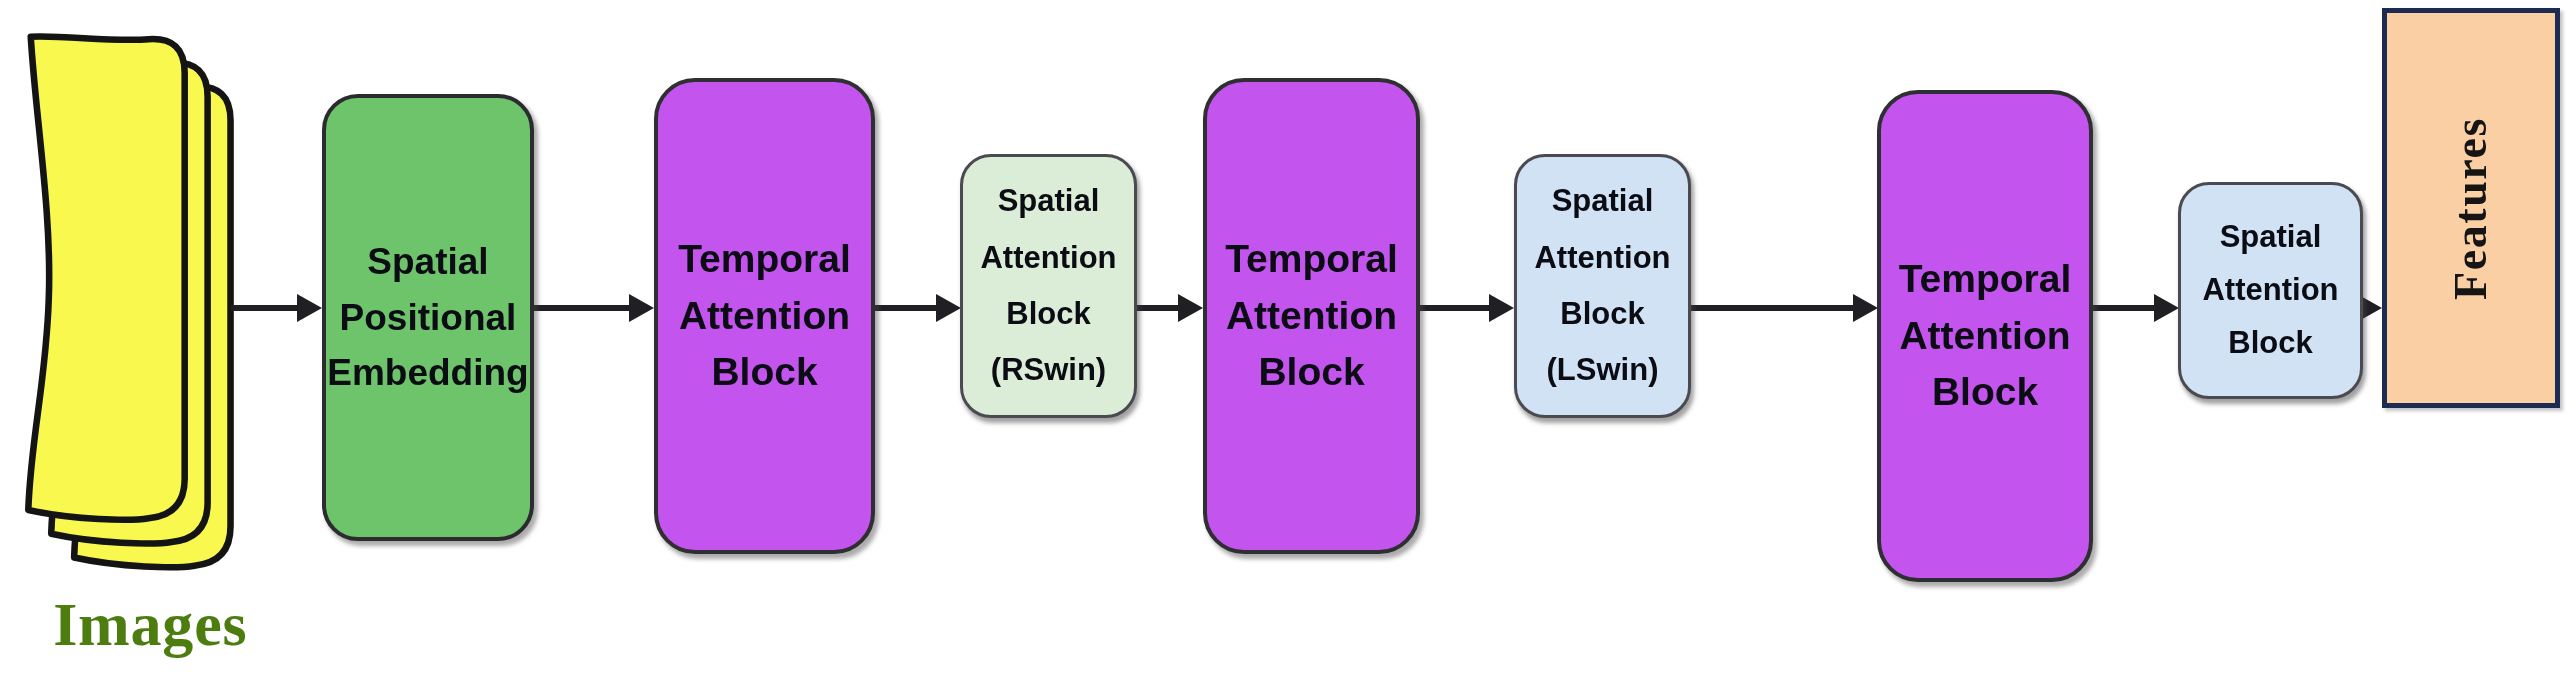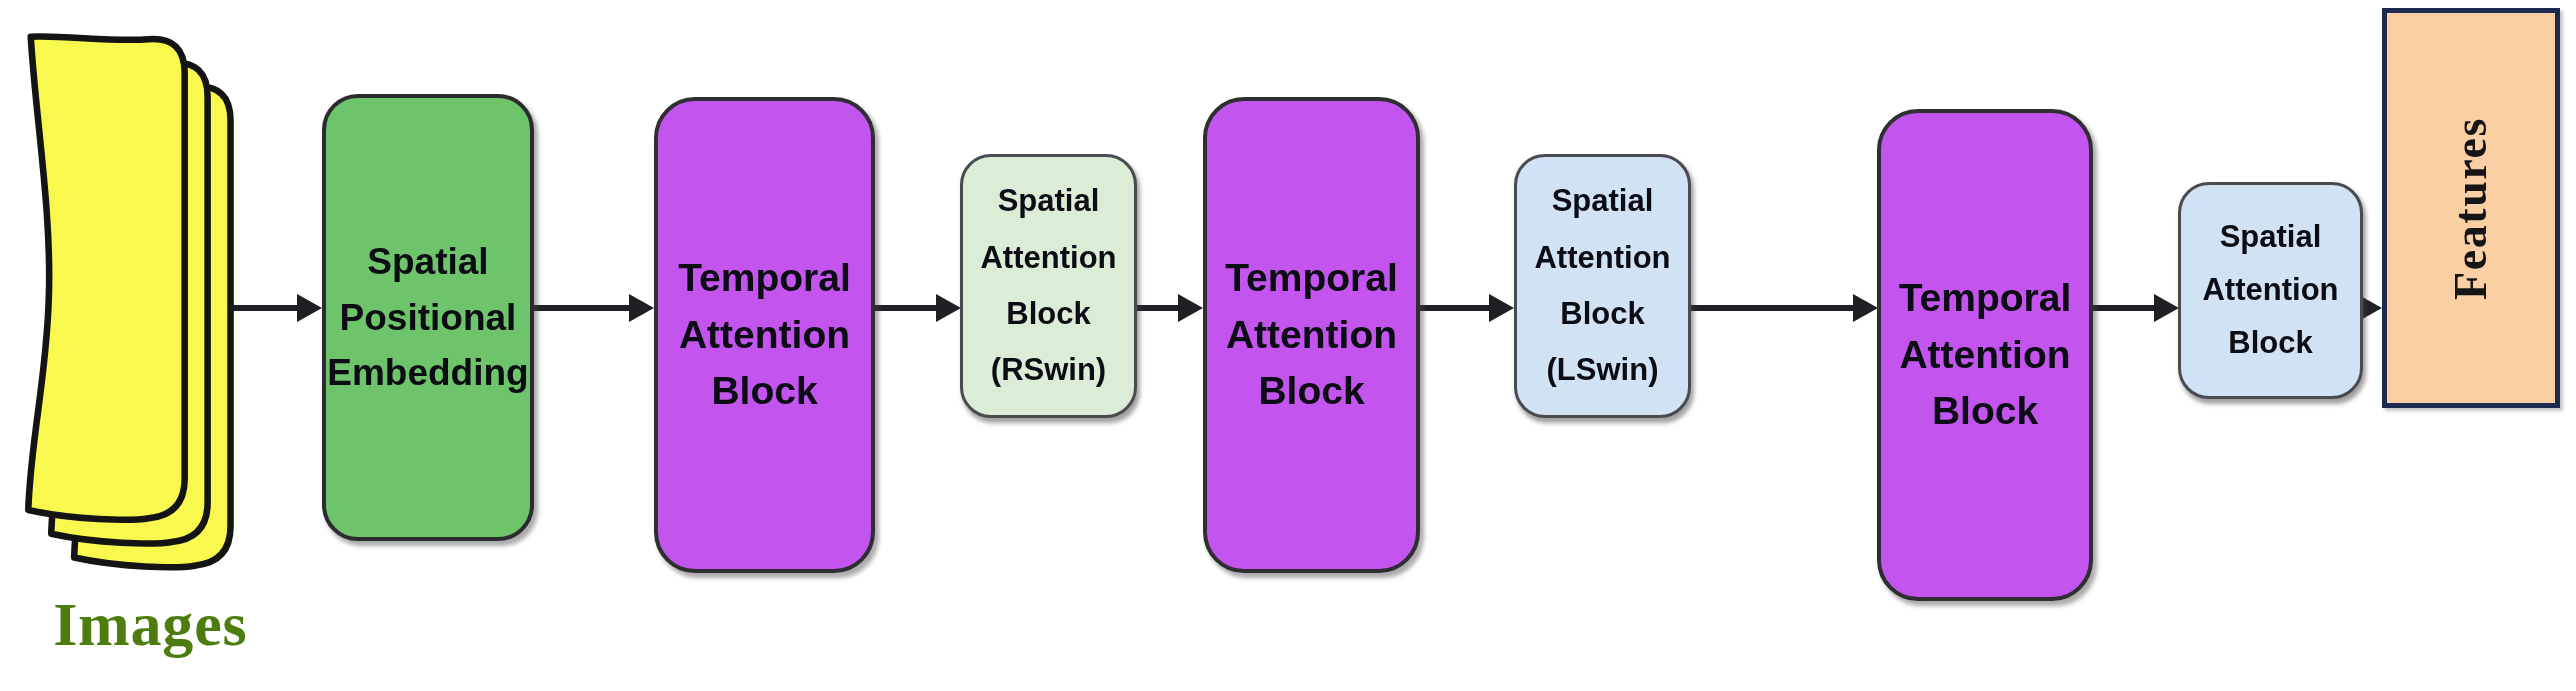--- a/index.html
+++ b/index.html
@@ -31,21 +31,21 @@
     border-radius:36px;
     font-size:37px;line-height:1.5;
     box-shadow:3.3px 4.9px 4.1px rgba(70,70,70,.45);
   }
   .small{
     border:3.3px solid #4a4a50;
     border-radius:31px;
     font-size:31px;line-height:1.82;
     box-shadow:2.5px 4.1px 4.1px rgba(70,70,70,.5);
   }
-  .fill-purple{background:#c355ee;margin-top:19px;}
+  .fill-purple{background:#c355ee;}
   .fill-green{background:#6ec46a;}
   .fill-palegreen{background:#dbedd6;}
   .fill-paleblue{background:#d0e2f4;}
 
   #block-spe   {left:322px;  top:94px; width:212px; height:447px;}
   #block-tab1  {left:654px;  top:78px;  width:221px; height:476px;}
   #block-rswin {left:960px; top:154px; width:177px; height:264px;}
   #block-tab2  {left:1203px; top:78px;  width:217px; height:476px;}
   #block-lswin {left:1514px; top:154px; width:177px; height:264px;}
   #block-tab3  {left:1877px; top:90px; width:216px; height:492px;}

